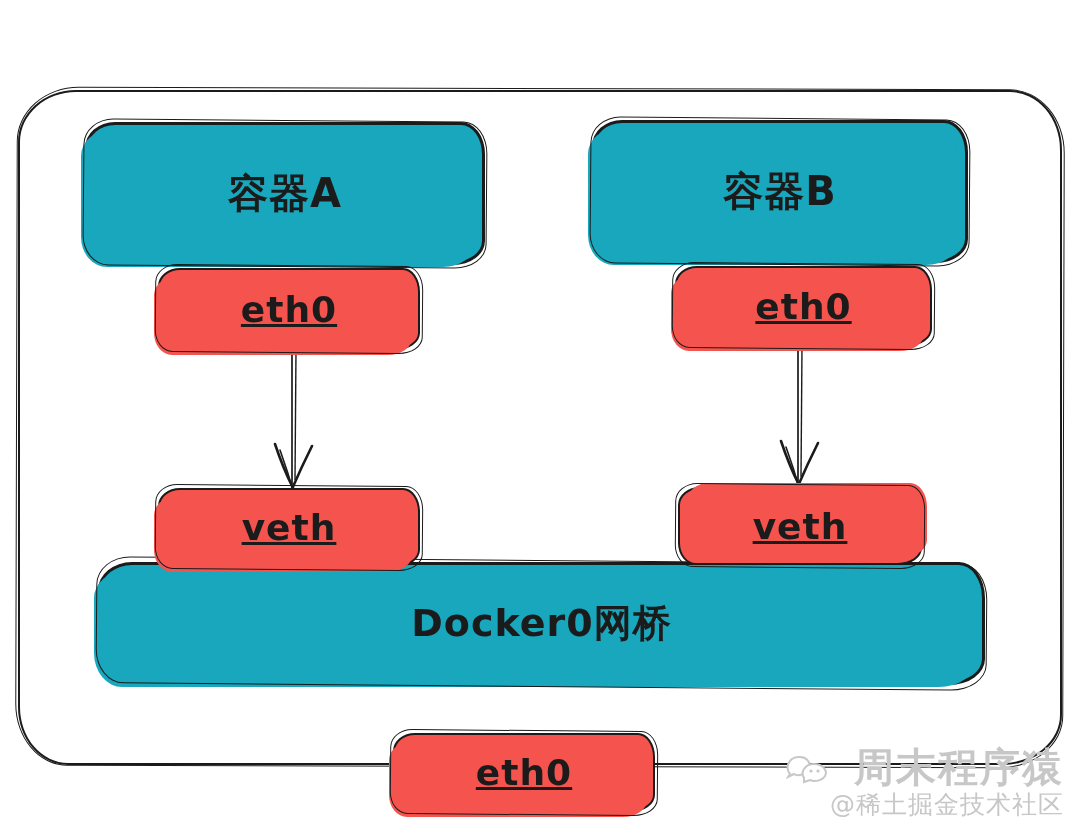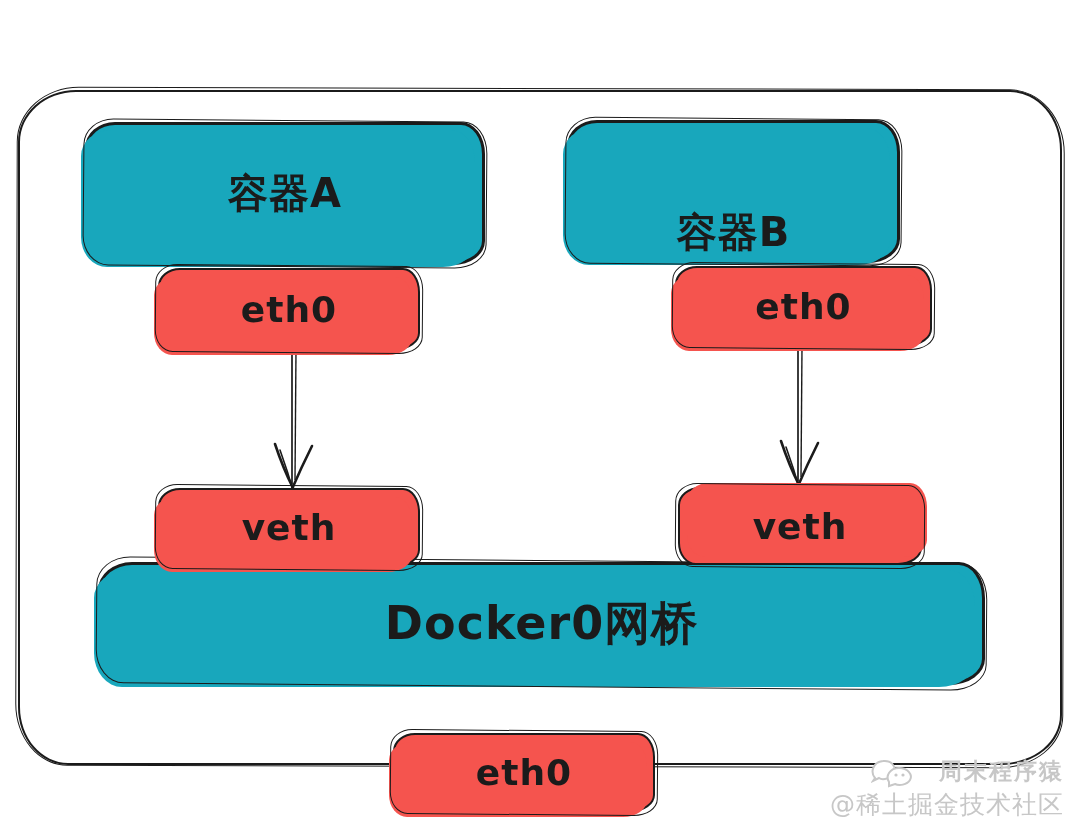--- a/index.html
+++ b/index.html
@@ -35,49 +35,49 @@
     left:18px;top:90px;width:1044px;height:675px;
     border-radius:58px 52px 60px 50px / 52px 60px 50px 58px;
     background:transparent;z-index:1;border-width:2.2px;
   }
   .host .outline2{inset:-4px;transform:rotate(.15deg);
     border-radius:62px 55px 64px 52px / 55px 64px 52px 62px;border-width:1.3px;}
 
   .container-box{height:143px;border-radius:30px 24px 32px 26px / 26px 32px 24px 30px;border-width:3px;}
   .container-box .lbl{font-size:40px;}
   .ctA{left:85px;top:122px;width:400px;}
-  .ctB{left:567px;top:120px;width:333px;align-items:flex-end;}
+  .ctB{left:592px;top:120px;width:376px;}
 
   .iface{border-radius:22px 17px 24px 18px / 18px 24px 17px 22px;}
-  .iface .lbl{font-size:36px;}
+  .iface .lbl{font-size:36px;text-decoration:underline;}
   .ethA{left:158px;top:268px;width:262px;height:82px;}
   .ethB{left:675px;top:266px;width:257px;height:80px;}
   .vethA{left:158px;top:488px;width:262px;height:79px;}
   .vethB{left:678px;top:487px;width:244px;height:78px;}
   .ethHost{left:393px;top:733px;width:262px;height:79px;z-index:5;}
 
   .bridge{
     left:98px;top:562px;width:887px;height:123px;z-index:2;
     border-radius:34px 26px 36px 28px / 28px 36px 26px 34px;border-width:3px;
   }
-  .bridge .lbl{font-size:46px;}
+  .bridge .lbl{font-size:38px;}
 
   .page-title{
     position:absolute;left:0;top:18px;width:1080px;text-align:center;
     font-size:42px;font-weight:600;letter-spacing:4px;z-index:2;
   }
 
   .arrow{position:absolute;z-index:2;}
 
   
   .watermark{
     position:absolute;right:16px;bottom:8px;z-index:6;color:var(--wm);
     display:flex;flex-direction:column;align-items:flex-end;line-height:1.15;
   }
-  .wm-line1{display:flex;align-items:center;gap:24px;font-size:23px;font-weight:600;letter-spacing:2px;}
+  .wm-line1{display:flex;align-items:center;gap:24px;font-size:40px;font-weight:600;letter-spacing:2px;}
   .wm-line2{font-size:25px;letter-spacing:1px;margin-top:1px;}
 </style>
 </head>
 <body>
 
 <div id="stage" style="--teal: #18A7BC; --red: #F5544E; --wm: #c7c7c7;">
 
 
   <div class="sbox host">
     <span class="outline2"></span>

